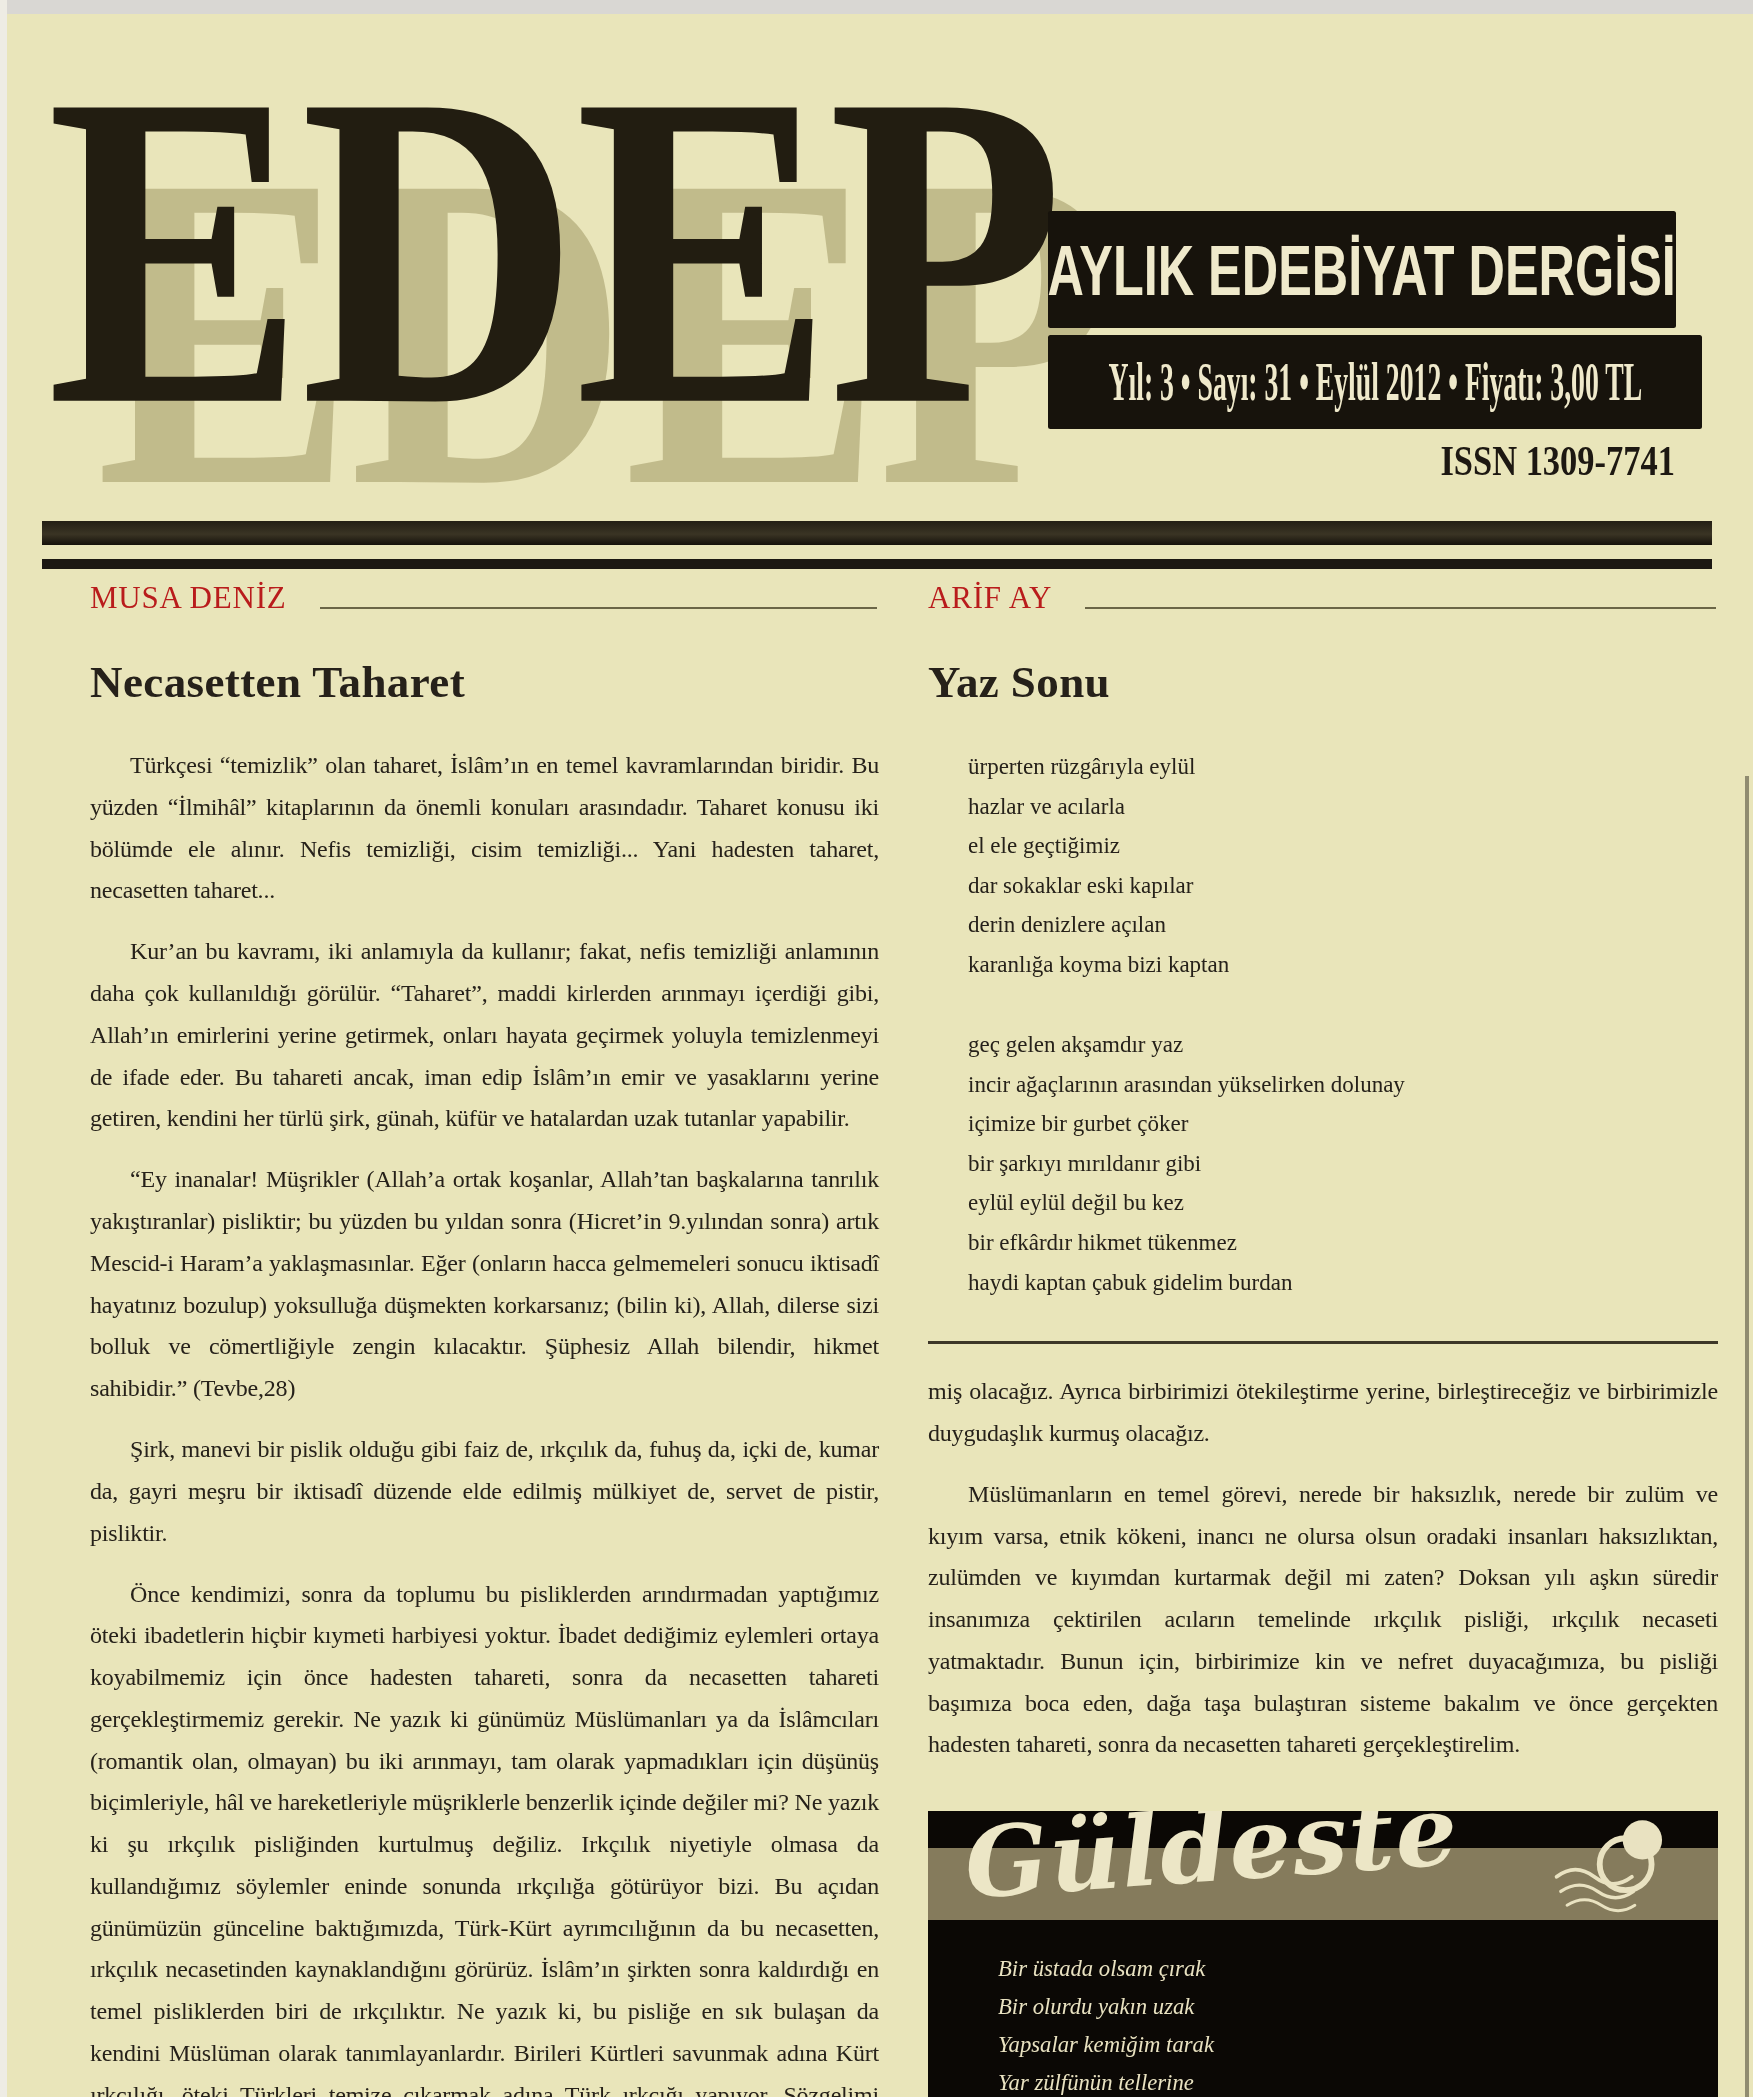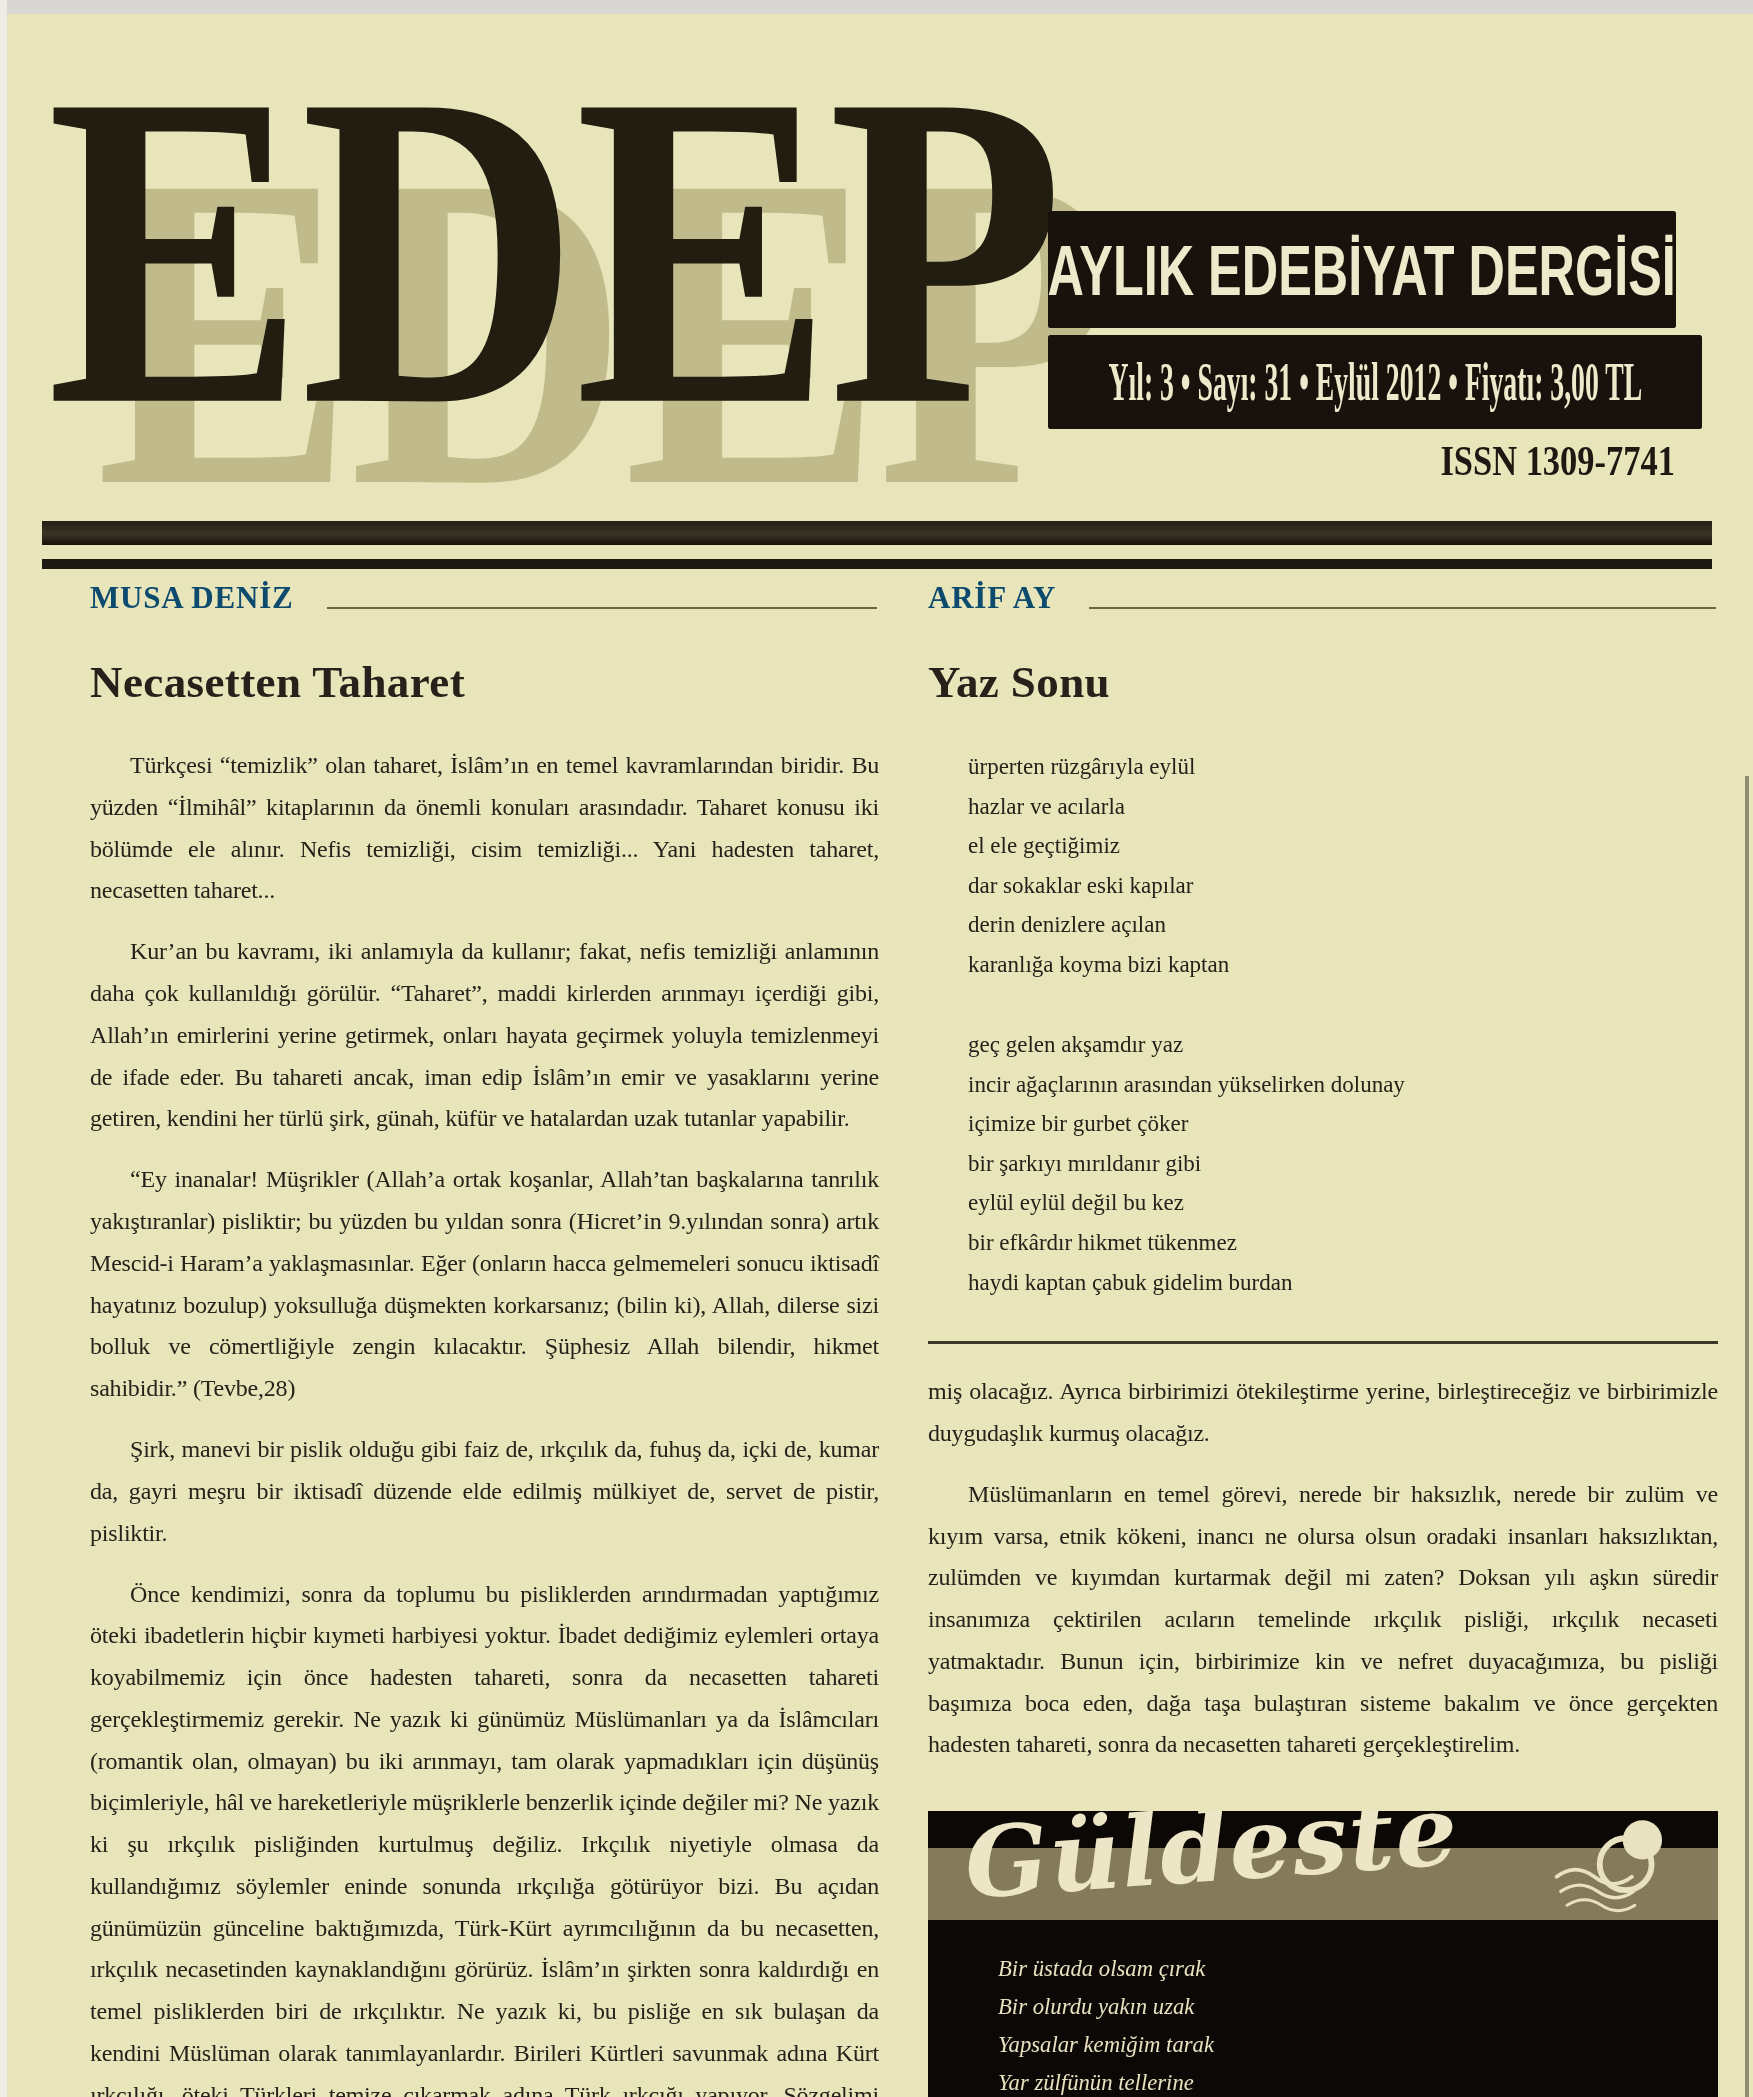--- a/index.html
+++ b/index.html
@@ -36,21 +36,21 @@
 
   .rule-thick{position:absolute;left:42px;top:521px;width:1670px;height:24px;
     background:linear-gradient(#241f15,#3a3424 55%,#16120b);}
   .rule-thin{position:absolute;left:42px;top:559px;width:1670px;height:10px;background:#1c1812;}
 
   
   .col{position:absolute;top:580px;}
   .col-left{left:90px;width:789px;}
   .col-right{left:928px;width:790px;}
 
-  .col-head{display:flex;align-items:flex-end;font-size:31px;font-weight:bold;letter-spacing:0.8px;color:#0c4a6e;white-space:nowrap;gap:16px;}
+  .col-head{display:flex;align-items:flex-end;font-size:31px;font-weight:normal;letter-spacing:0.8px;color:#b91c1c;white-space:nowrap;gap:16px;}
   .col-head .head-rule{flex:1;border-bottom:2.1px solid rgba(72,66,38,.78);margin:0 1.7px 6.7px 17px;}
 
   .article-title{font-size:45px;font-weight:bold;letter-spacing:0.4px;margin-top:40px;}
 
   .article-body{margin-top:37px;}
   .body-para{font-size:24px;line-height:1.74;text-align:justify;text-indent:40px;margin:0 0 19.3px 0;letter-spacing:-0.2px;}
   .body-para.noindent{text-indent:0;}
 
   .poem{margin-top:39px;padding-left:40px;font-size:23px;line-height:1.72;}
   .stanza + .stanza{margin-top:41px;}

